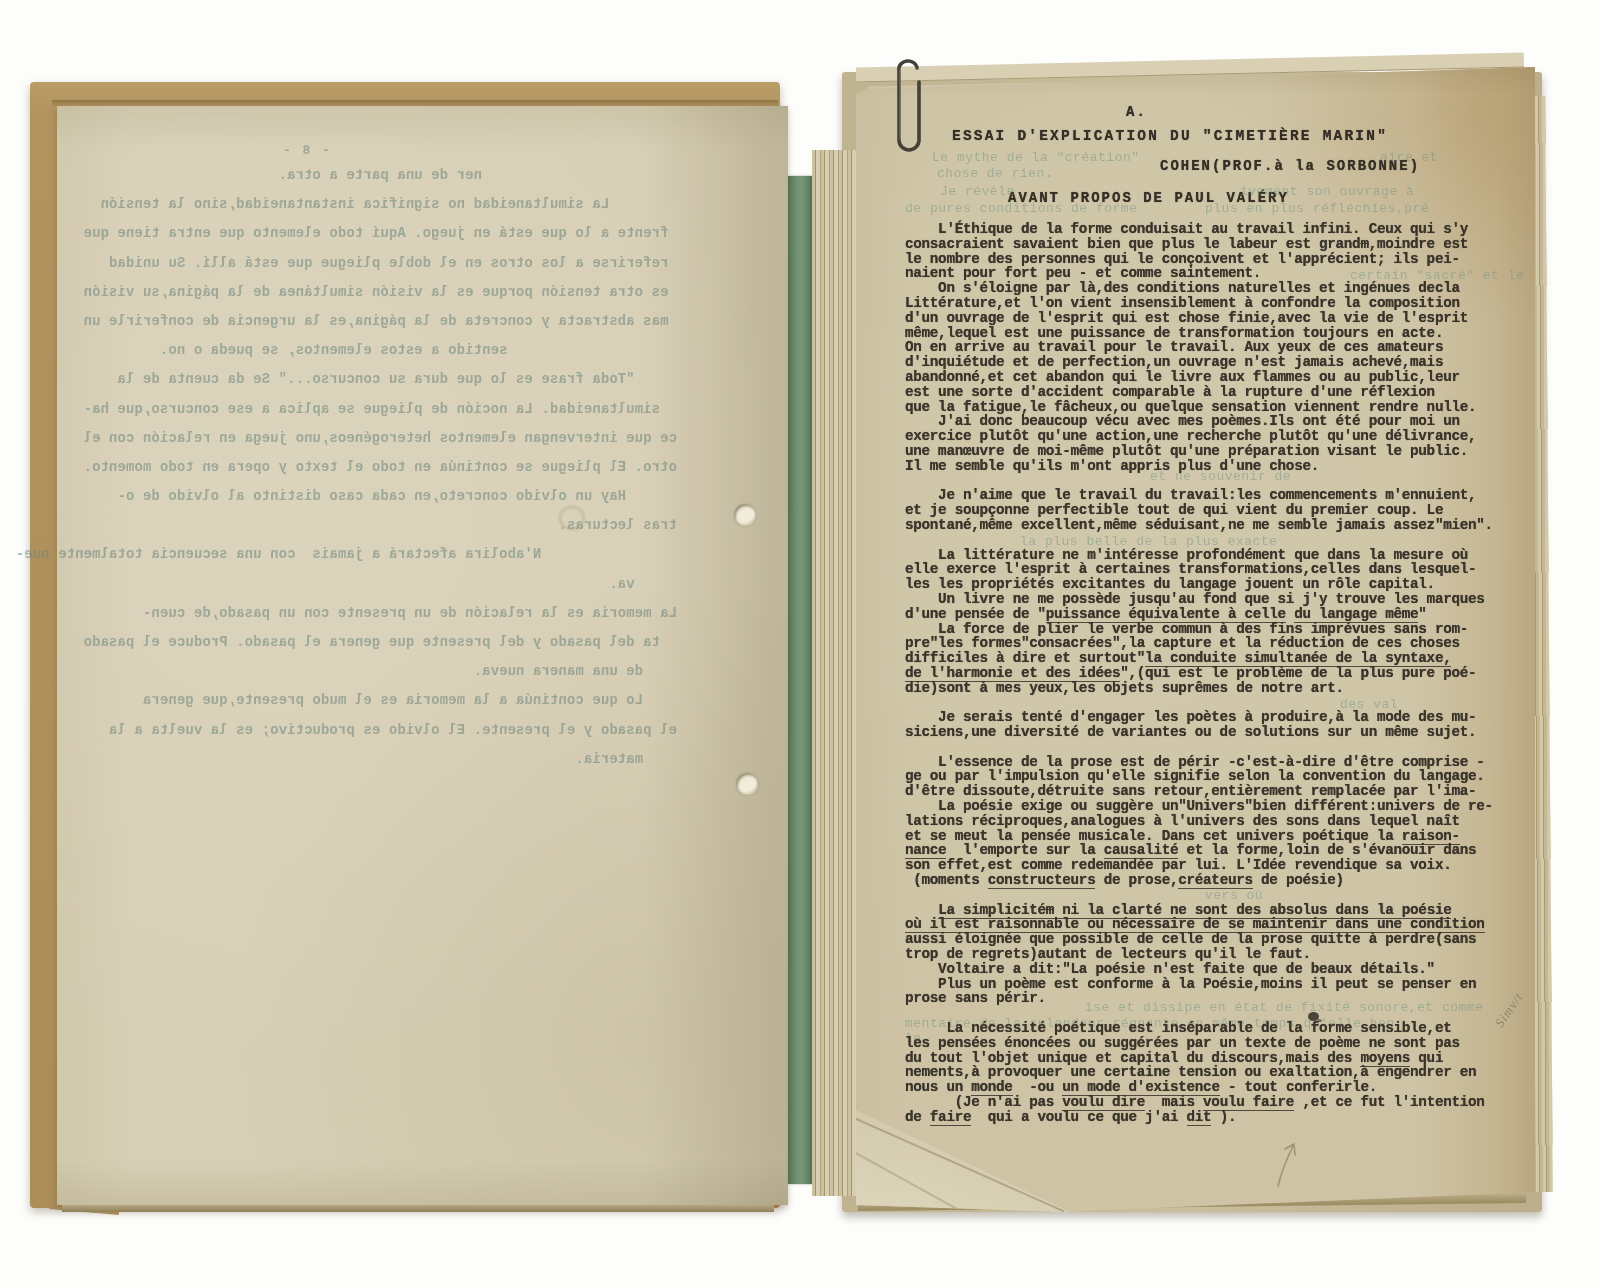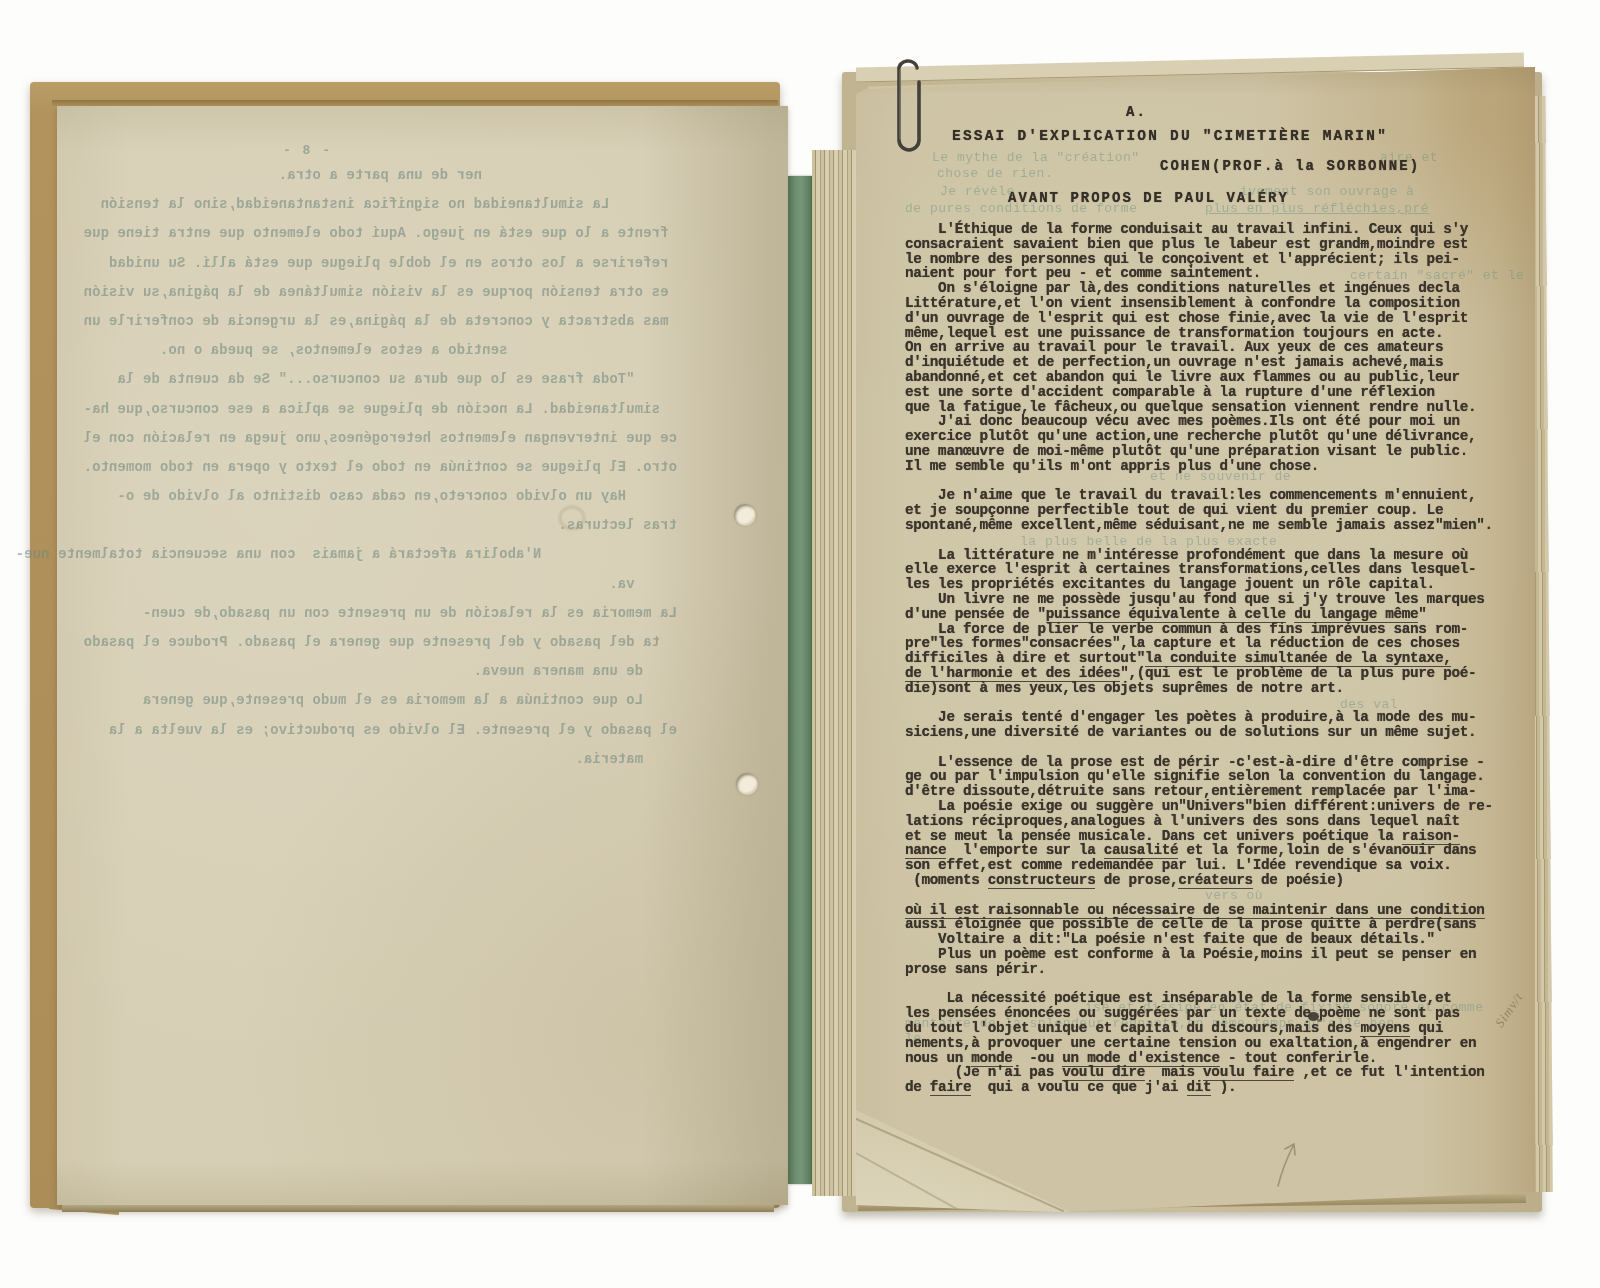--- a/index.html
+++ b/index.html
@@ -198,22 +198,24 @@
       <div class="tl">    L'essence de la prose est de périr -c'est-à-dire d'être comprise -</div>
       <div class="tl">ge ou par l'impulsion qu'elle signifie selon la convention du langage.</div>
       <div class="tl">d'être dissoute,détruite sans retour,entièrement remplacée par l'ima-</div>
       <div class="tl">    La poésie exige ou suggère un"Univers"bien différent:univers de re-</div>
       <div class="tl">lations réciproques,analogues à l'univers des sons dans lequel naît</div>
       <div class="tl"><span>et se meut la pensée musicale. Dans cet univers poétique la </span><span class="u">raison-</span></div>
       <div class="tl"><span class="u">nance</span><span>  l'emporte sur la </span><span class="u">causalité</span><span> et la forme,loin de s'évanouir dans</span></div>
       <div class="tl">son effet,est comme redemandée par lui. L'Idée revendique sa voix.</div>
       <div class="tl"><span> (moments </span><span class="u">constructeurs</span><span> de prose,</span><span class="u">créateurs</span><span> de poésie)</span></div>
       <div class="tl"> </div>
+      <div class="tl"><span>    </span><span class="u">La simplicité</span><span class="u s">m</span><span class="u"> ni la clarté ne sont des absolus dans la poésie</span></div>
       <div class="tl"><span class="u">où il est raisonnable ou nécessaire de se maintenir dans une condition</span></div>
       <div class="tl">aussi éloignée que possible de celle de la prose quitte à perdre(sans</div>
+      <div class="tl">trop de regrets)autant de lecteurs qu'il le faut.</div>
       <div class="tl">    Voltaire a dit:"La poésie n'est faite que de beaux détails."</div>
       <div class="tl">    Plus un poème est conforme à la Poésie,moins il peut se penser en</div>
       <div class="tl">prose sans périr.</div>
       <div class="tl"> </div>
       <div class="tl">     La nécessité poétique est inséparable de la forme sensible,et</div>
       <div class="tl">les pensées énoncées ou suggérées par un texte de poème ne sont pas</div>
       <div class="tl"><span>du tout l'objet unique et capital du discours,mais des </span><span class="u">moyens</span><span> qui</span></div>
       <div class="tl">nements,à provoquer une certaine tension ou exaltation,à engendrer en</div>
       <div class="tl"><span>nous un </span><span class="u">monde</span><span>  -ou </span><span class="u">un mode d'existence</span><span> - tout conferirle.</span></div>
       <div class="tl"><span>      (Je n'ai pas </span><span class="u">voulu dire</span><span>  mais </span><span class="u">voulu faire</span><span> ,et ce fut l'intention</span></div>
@@ -230,21 +232,21 @@
   </svg>
 
   <div class="pencil-note">Simv/t</div>
 
 <div class="ghost" style="left: 932px; top: 150px;">Le mythe de la "création"</div>
     <div class="ghost" style="left: 1380px; top: 150px;">aire et</div>
     <div class="ghost" style="left: 905px; top: 166px; margin-left: 32px;">chose de rien.</div>
     <div class="ghost" style="left: 940px; top: 184px;">Je révèle</div>
     <div class="ghost" style="left: 1200px; top: 184px; margin-left: 40px;">ivement son ouvrage à</div>
     <div class="ghost" style="left: 905px; top: 201px;">de pures conditions de forme</div>
-    <div class="ghost" style="left: 1205px; top: 201px; text-decoration: underline;">plus en plus réfléchies,pré</div>
+    <div class="ghost" style="left: 1205px; top: 201px;">plus en plus réfléchies,pré</div>
     <div class="ghost" style="left: 1350px; top: 268px;">certain "sacré" et le</div>
     <div class="ghost" style="left: 1150px; top: 469px; font-family: Liberation Mono, monospace;">et ne souvenir de</div>
     <div class="ghost" style="left: 1020px; top: 534px; text-align: center;">la plus belle de la plus exacte</div>
     <div class="ghost" style="left: 1340px; top: 697px;">des val</div>
     <div class="ghost" style="left: 1205px; top: 888px;">vers où</div>
     <div class="ghost" style="left: 1085px; top: 1000px;">ise et dissipe en état de fixité sonore,et comme</div>
     <div class="ghost" style="left: 905px; top: 1016px;">mentaire de la splendeur régnante,en même temps qu'elle hen</div>
     <div class="ghost" style="left: 905px; top: 1031px;">le</div>
   </div>
 

